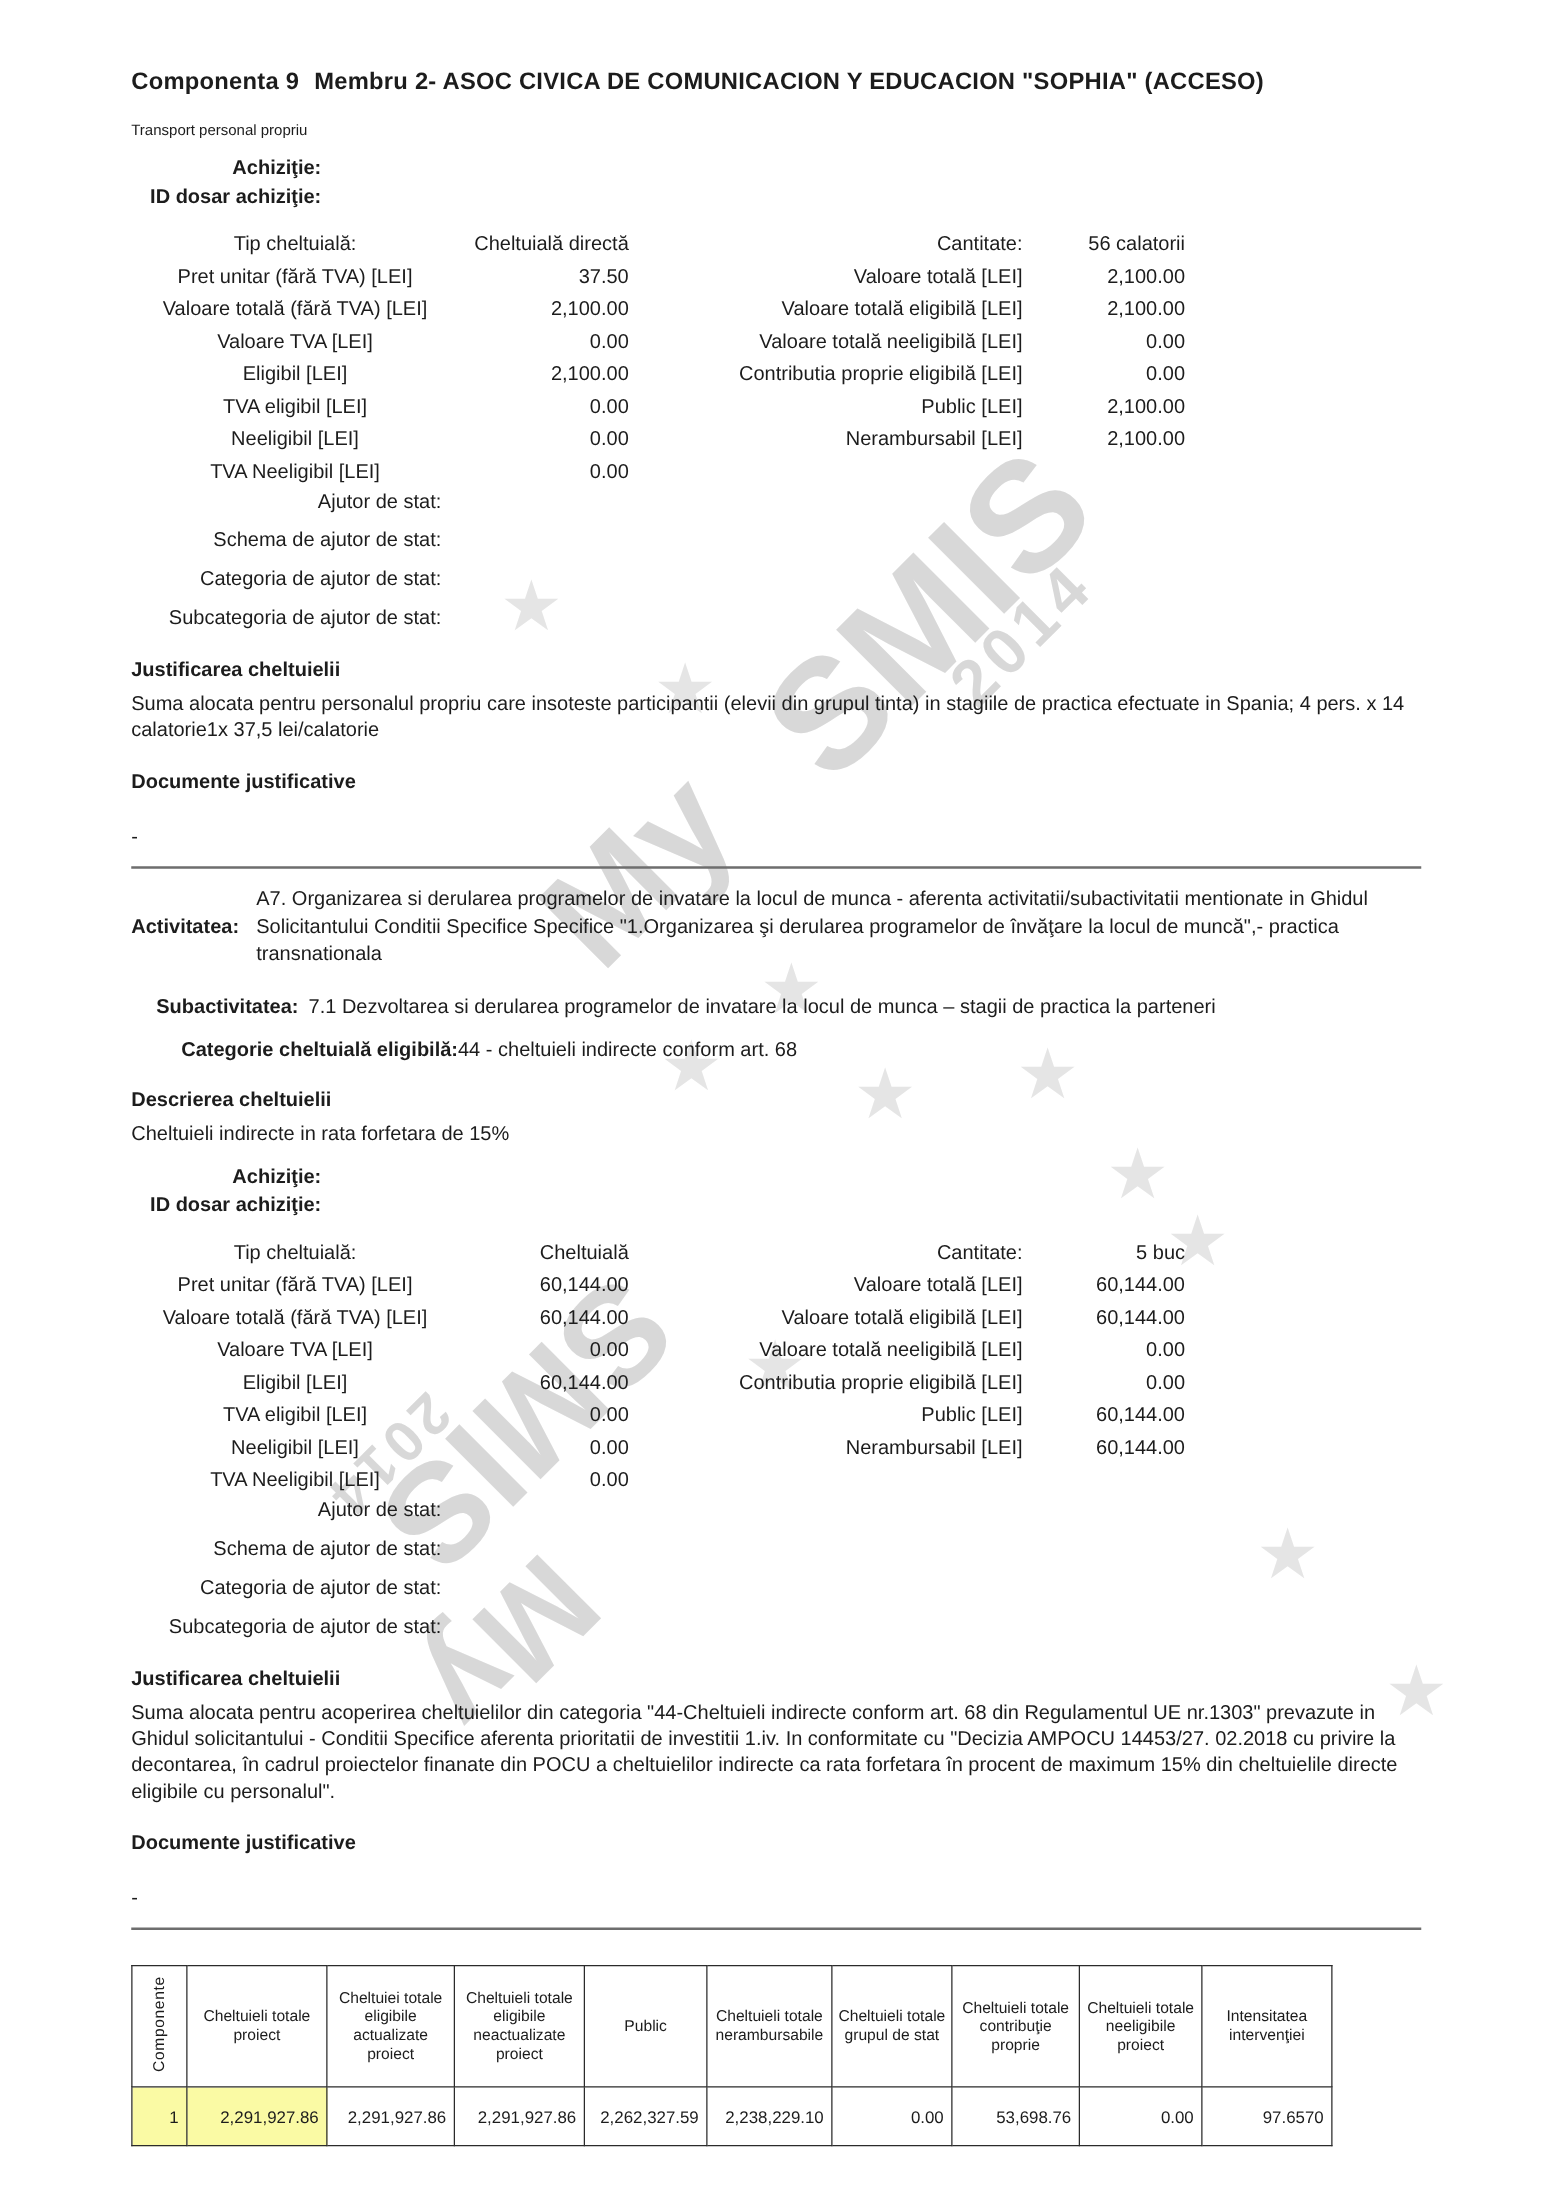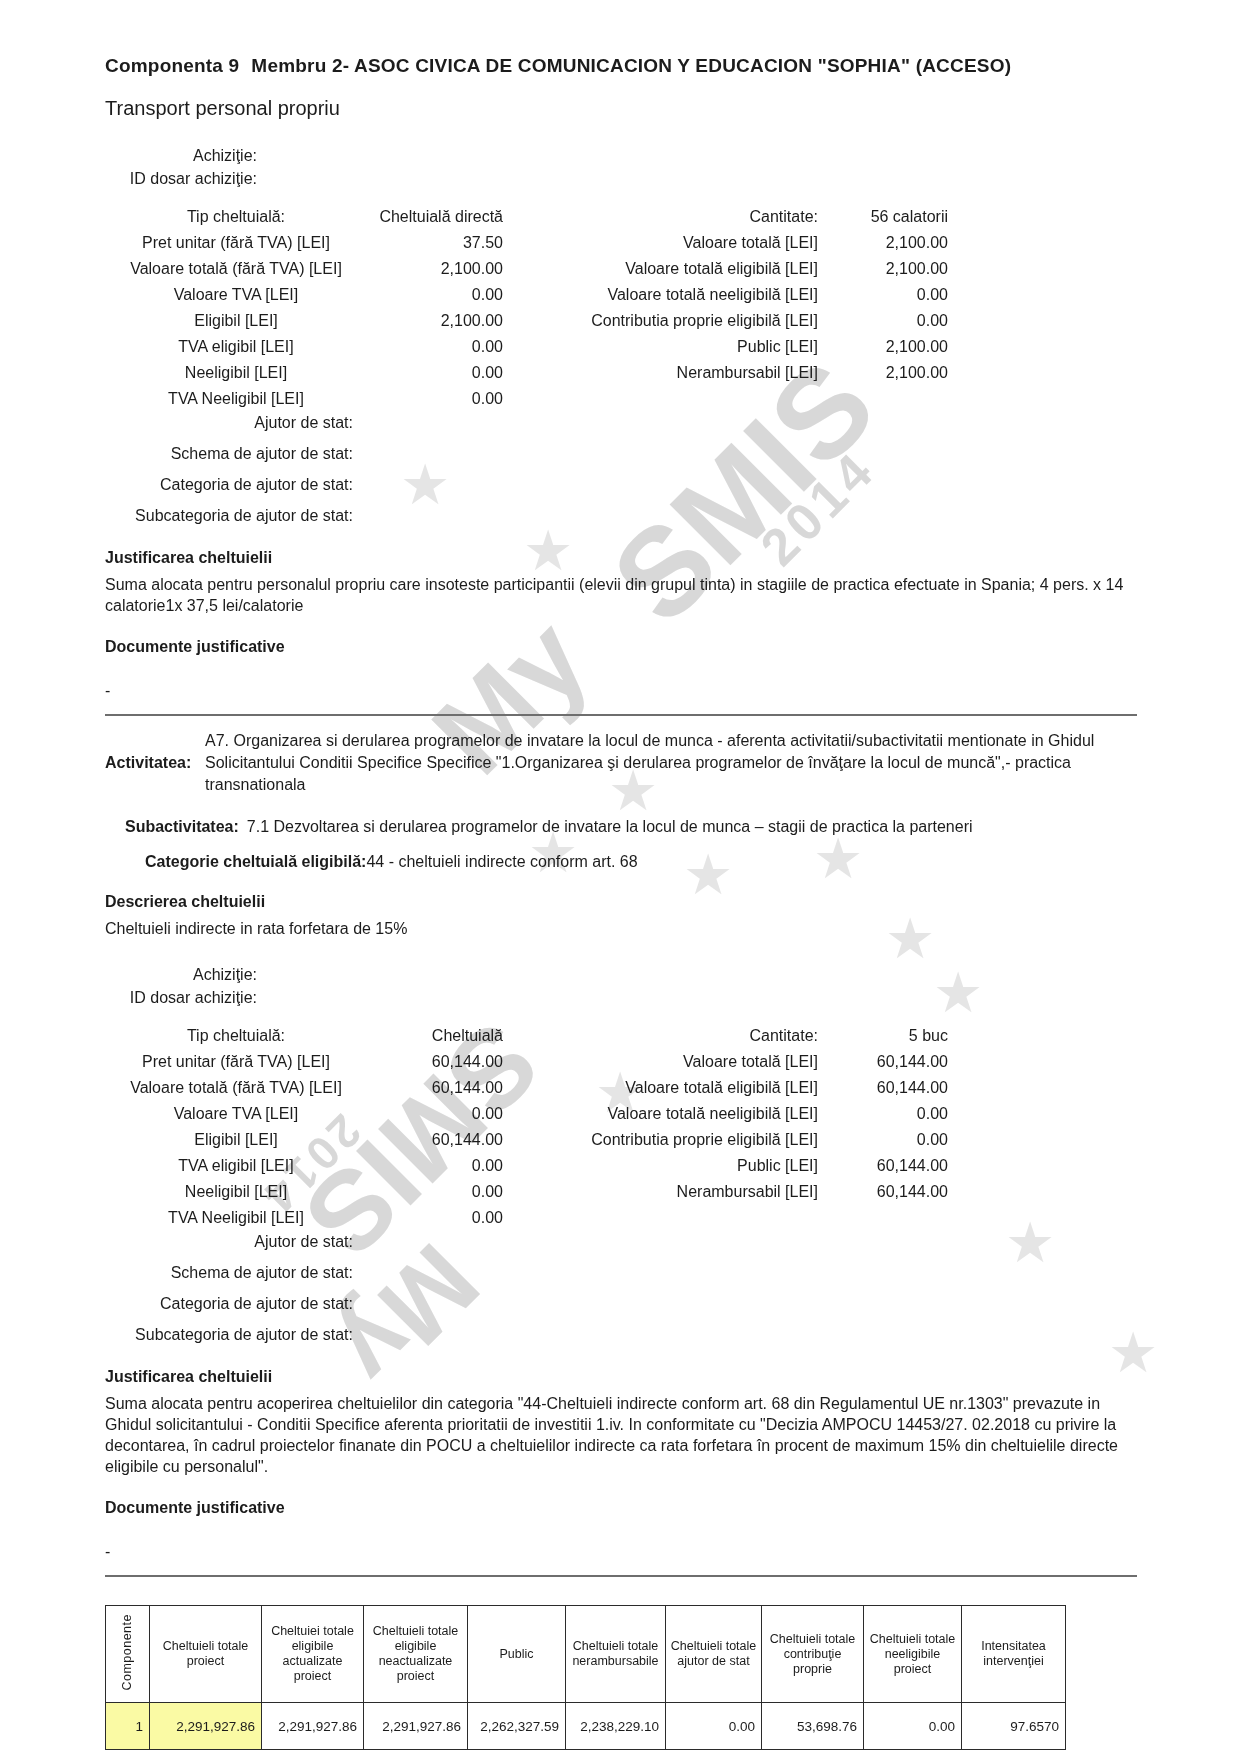--- a/index.html
+++ b/index.html
@@ -12,22 +12,22 @@
   .wm-20141{left:750px;top:478px;font-size:52px;letter-spacing:5px;transform:rotate(-45deg);}
   .wm-my1{left:430px;top:630px;font-size:115px;transform:rotate(-45deg);}
   .wm-smis2{left:285px;top:1075px;font-size:112px;transform:rotate(135deg);}
   .wm-20142{left:252px;top:1138px;font-size:46px;letter-spacing:4px;transform:rotate(135deg);}
   .wm-my2{left:335px;top:1255px;font-size:105px;transform:rotate(135deg);}
   .star{position:absolute;color:#d0d0d0;opacity:.55;font-size:56px;}
   
   .content{position:relative;z-index:1;padding:55px 105px 0 105px;font-size:16px;}
   .title{font-size:19px;font-weight:bold;letter-spacing:.2px;}
   .title .t2{margin-left:12px;}
-  .subtitle{margin-top:20px;font-size:20px;}
-  .ach-block{margin-top:24px;width:152px;text-align:right;font-weight:normal;line-height:23px;}
+  .subtitle{margin-top:20px;font-size:12px;}
+  .ach-block{margin-top:12px;width:152px;text-align:right;font-weight:bold;line-height:23px;}
   .fields{margin-top:14px;line-height:26px;}
   .frow{display:flex;}
   .fl{width:262px;text-align:center;}
   .fv1{width:136px;text-align:right;}
   .fr{width:315px;text-align:right;}
   .fv2{width:130px;text-align:right;}
   .aid{width:248px;text-align:right;line-height:22px;}
   .aid-gap{margin-top:9px;}
   .h-bold{font-weight:bold;margin-top:22px;}
   .para{margin-top:7px;line-height:21px;max-width:1032px;}
@@ -248,21 +248,21 @@
           <col style="width:104px">
       </colgroup>
       <tbody>
           <tr>
         <th class="vert"><span>Componente</span></th>
         <th>Cheltuieli totale proiect</th>
         <th>Cheltuiei totale eligibile actualizate proiect</th>
         <th>Cheltuieli totale eligibile neactualizate proiect</th>
         <th>Public</th>
         <th>Cheltuieli totale nerambursabile</th>
-        <th>Cheltuieli totale ajutor de stat</th>
+        <th>Cheltuieli totale grupul de stat</th>
         <th>Cheltuieli totale contribuţie proprie</th>
         <th>Cheltuieli totale neeligibile proiect</th>
         <th>Intensitatea intervenţiei</th>
       </tr>
       <tr>
         <td class="cnum hl">1</td>
         <td class="hl">2,291,927.86</td>
         <td>2,291,927.86</td>
         <td>2,291,927.86</td>
         <td>2,262,327.59</td>

